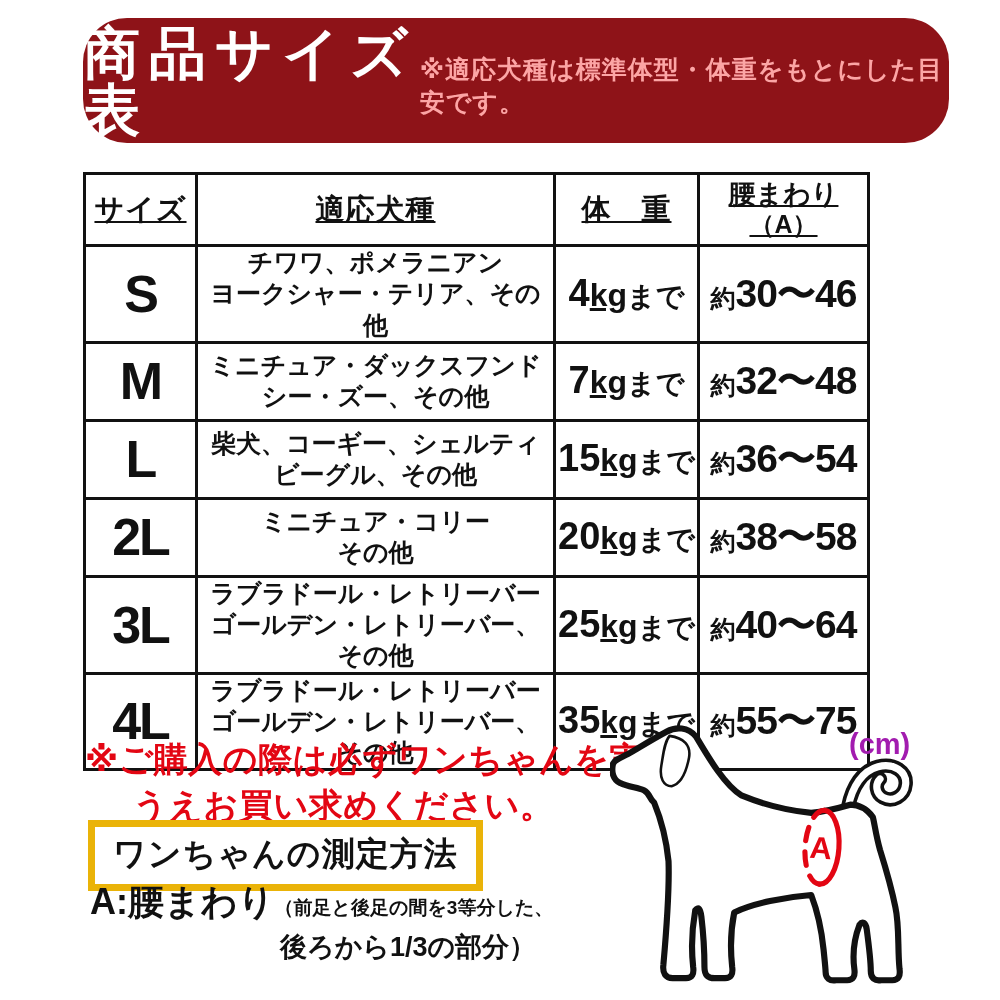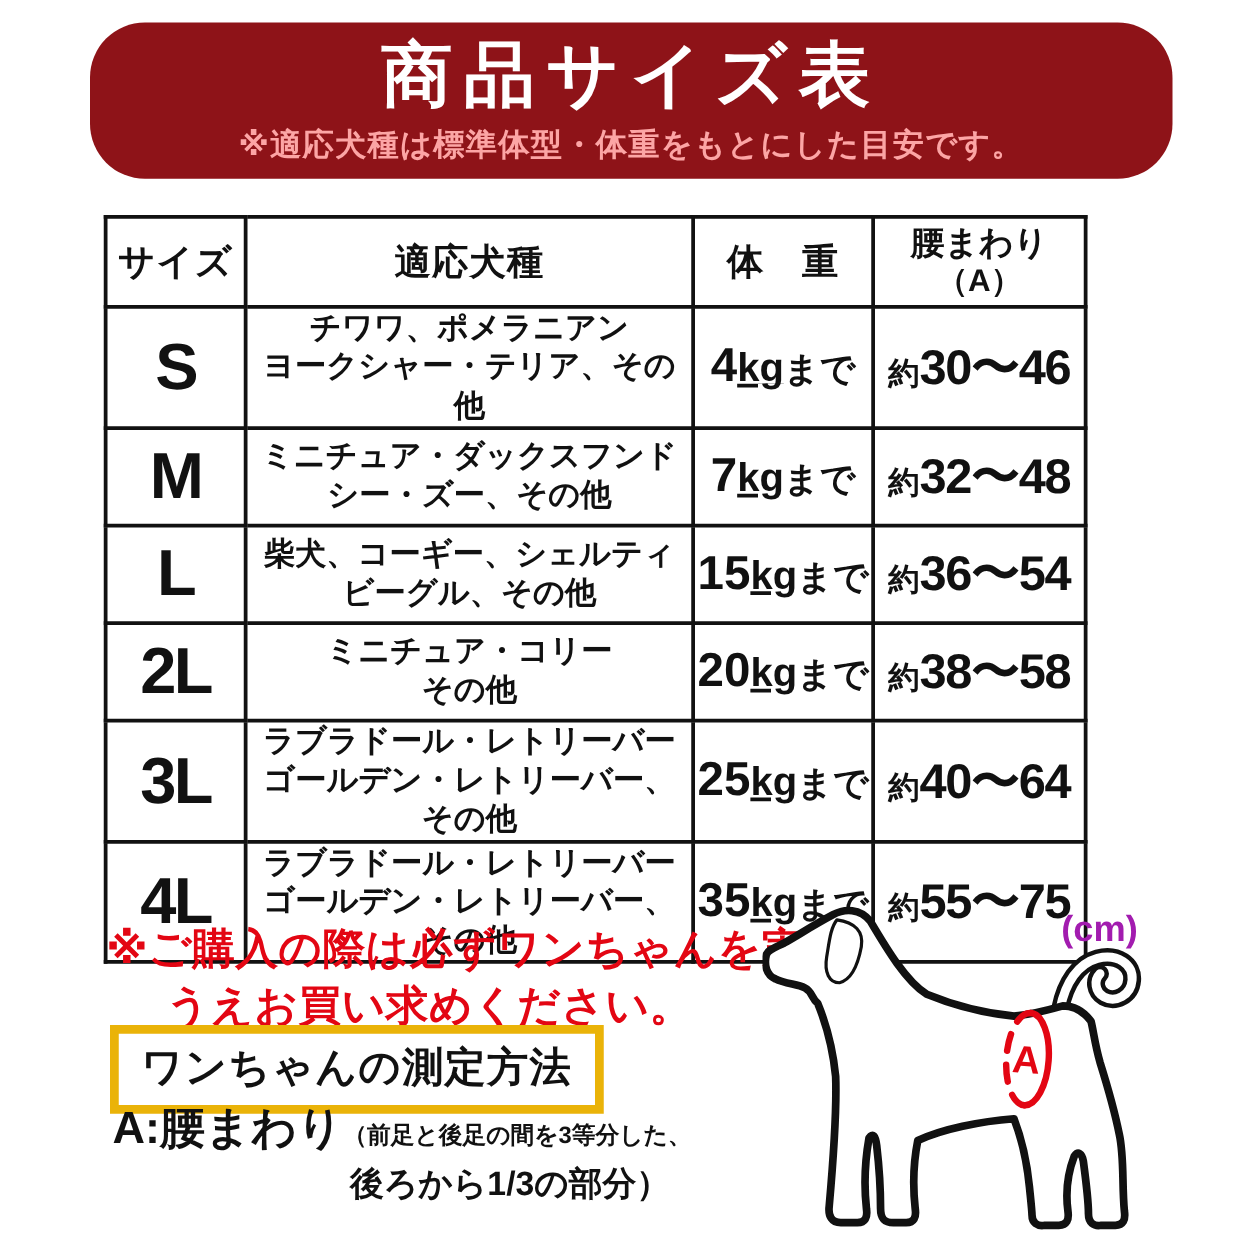--- a/index.html
+++ b/index.html
@@ -3,44 +3,44 @@
 <meta charset="utf-8">
 <style>
   html,body{margin:0;padding:0;}
   body{
     width:1000px;height:1000px;position:relative;background:#fff;
     font-family:"Liberation Sans","DejaVu Sans",sans-serif;
     color:#111;overflow:hidden;
   }
   
   .banner{
-    position:absolute;left:72px;top:18px;width:866px;height:125px;
+    position:absolute;left:83px;top:18px;width:866px;height:125px;
     background:#8e1318;border-radius:44px;
-    display:flex;flex-direction:column;align-items:center;justify-content:center;
+    display:flex;align-items:center;justify-content:center;
   }
   .banner-title{
     color:#fff;font-size:57px;font-weight:bold;letter-spacing:9px;
     line-height:1;margin-top:2px;
   }
   .banner-sub{
     color:#fca5a5;font-size:25px;font-weight:bold;letter-spacing:1px;margin-top:10px;
   }
   
   table.size-table{
     position:absolute;left:83px;top:172px;width:784px;height:544px;
     border-collapse:collapse;table-layout:fixed;background:#fff;
   }
   .size-table td,.size-table th{
     border:3px solid #111;text-align:center;vertical-align:middle;padding:0;
   }
   .col-size{width:112px;}
   .col-breed{width:358px;}
   .col-weight{width:144px;}
   .col-waist{width:170px;}
-  .size-table thead tr{height:72px;}
+  .size-table thead tr{height:72px;text-decoration:underline;}
   .size-table tbody tr{height:78px;}
   .hdr{font-size:29px;font-weight:bold;letter-spacing:1px;}
   .hdr-waist{font-size:27px;font-weight:bold;line-height:1.1;}
   .hdr-waist .sub{font-size:25px;}
   .cell-size{font-size:52px;font-weight:900;letter-spacing:-2px;}
   .cell-breed{font-size:25px;font-weight:bold;line-height:1.25;letter-spacing:0px;}
   .cell-weight{font-weight:bold;}
   .cell-weight .num{font-size:38px;}
   .cell-weight .unit{font-size:32px;text-decoration:underline;}
   .cell-weight .sfx{font-size:28px;}

